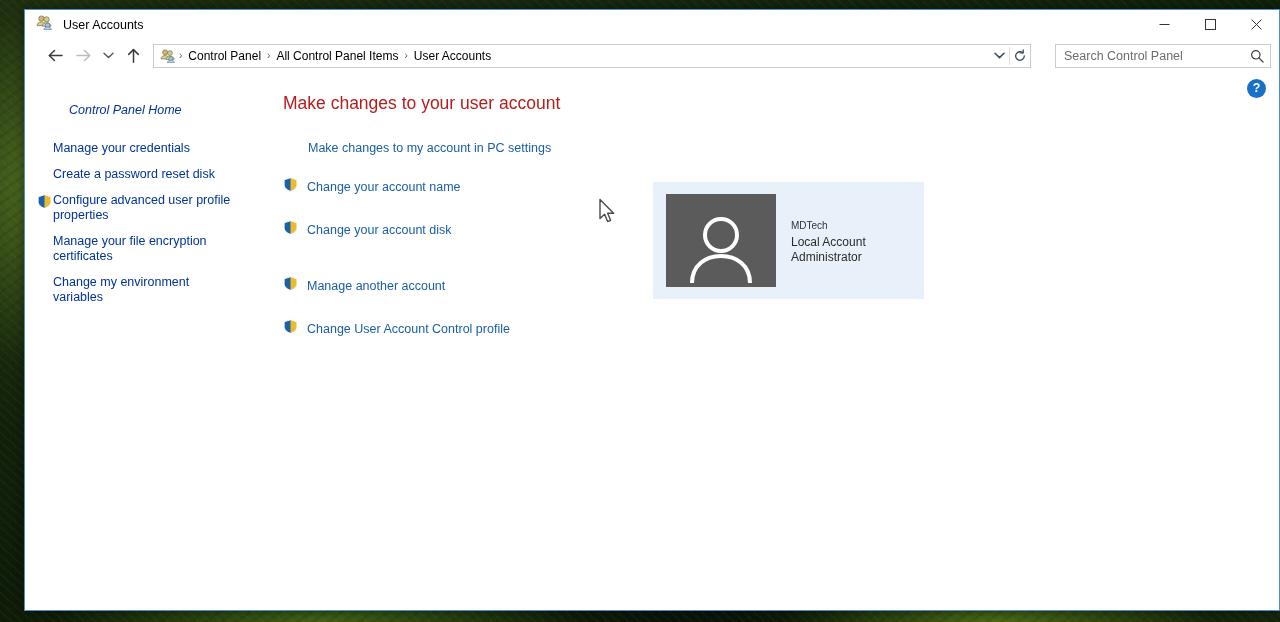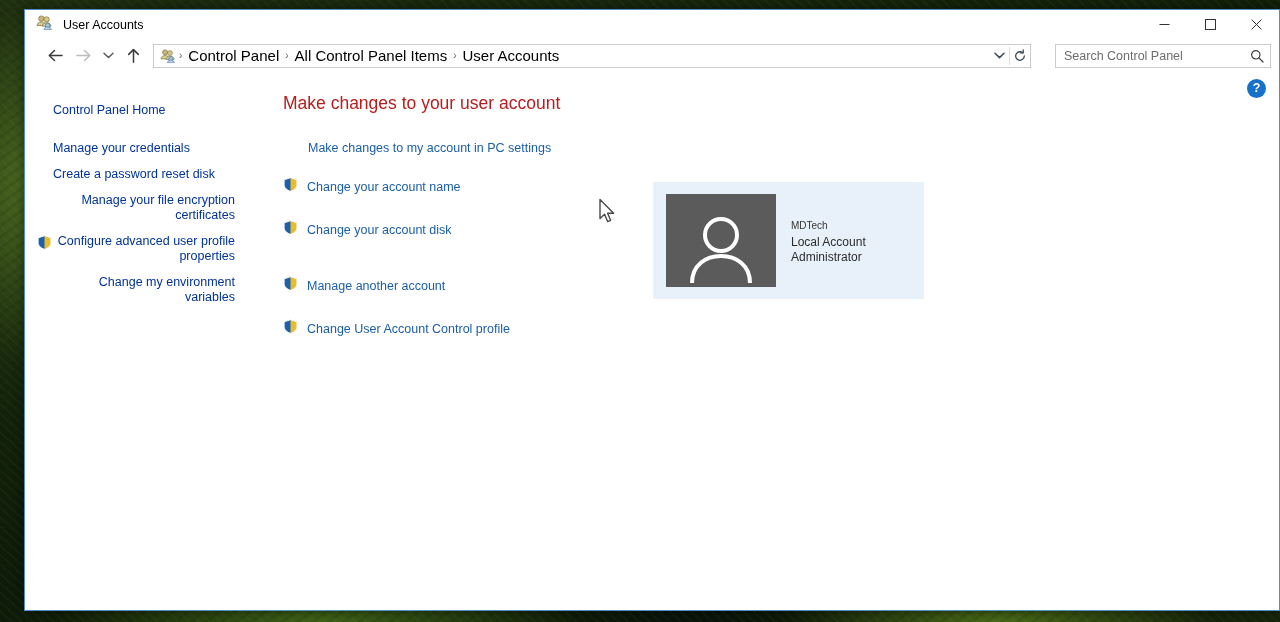--- a/index.html
+++ b/index.html
@@ -120,21 +120,21 @@
   }
   .crumbs {
     display: flex;
     align-items: center;
     flex: 1 1 auto;
     min-width: 0;
     padding-left: 4px;
     gap: 0;
   }
   .crumb {
-    font-size: 15px;
+    font-size: 12px;
     color: #000000;
     padding: 1px 5px;
     white-space: nowrap;
     cursor: default;
   }
   .crumb-sep {
     color: #555f6b;
     font-size: 10px;
     padding: 0 1px;
     user-select: none;
@@ -213,21 +213,20 @@
     margin-bottom: 24px;
     cursor: default;
     display: inline-block;
   }
   .side-list { display: flex; flex-direction: column; gap: 11px; }
   .side-item {
     display: flex;
     align-items: flex-start;
     padding-left: 10px;
     cursor: default;
-    text-align: right;
   }
   .side-item .shield-slot {
     width: 18px;
     flex: 0 0 18px;
     padding-top: 1px;
     display: flex;
     justify-content: center;
   }
   .side-item .side-label {
     font-size: 12.5px;
@@ -448,55 +447,55 @@
           <circle cx="5.8" cy="5.8" r="4.2" fill="none" stroke="#3b3b3b" stroke-width="1.2"></circle>
           <line x1="8.9" y1="8.9" x2="13" y2="13" stroke="#3b3b3b" stroke-width="1.2" stroke-linecap="round"></line>
         </svg>
       </span>
     </div>
   </div>
 
   <div class="body">
 
     <div class="sidebar">
-      <div style="padding-left:0;">
+      <div style="padding-left:16px;font-style:italic;">
         <span class="side-home">Control Panel Home</span>
       </div>
       <div class="side-list">
 
         <div class="side-item">
           <span class="shield-slot"></span>
           <span class="side-label">Manage your credentials</span>
         </div>
 
         <div class="side-item">
           <span class="shield-slot"></span>
           <span class="side-label">Create a password reset disk</span>
-        </div>
-
-        <div class="side-item">
-          <span class="shield-slot"></span>
-          <span class="side-label">Manage your file encryption certificates</span>
         </div>
 
         <div class="side-item">
           <span class="shield-slot">
             <span>
               <svg width="15" height="15" viewBox="0 0 16 16">
                 <path d="M8 0.8 L14.8 3 V7.8 C14.8 11.6 11.8 14.2 8 15.2 C4.2 14.2 1.2 11.6 1.2 7.8 V3 Z" fill="#1c5fab"></path>
                 <path d="M8 0.8 L14.8 3 V7.8 C14.8 11.6 11.8 14.2 8 15.2 Z" fill="#e8bc2a"></path>
                 <path d="M8 0.8 L14.8 3 V7.8 C14.8 11.6 11.8 14.2 8 15.2 C4.2 14.2 1.2 11.6 1.2 7.8 V3 Z" fill="none" stroke="#ffffff" stroke-width="1"></path>
               </svg>
             </span>
           </span>
           <span class="side-label">Configure advanced user profile properties</span>
         </div>
 
         <div class="side-item">
           <span class="shield-slot"></span>
+          <span class="side-label">Manage your file encryption certificates</span>
+        </div>
+
+        <div class="side-item">
+          <span class="shield-slot"></span>
           <span class="side-label">Change my environment variables</span>
         </div>
 
       </div>
     </div>
 
     <div class="main">
 
       <h1 class="page-heading">Make changes to your user account</h1>
 

